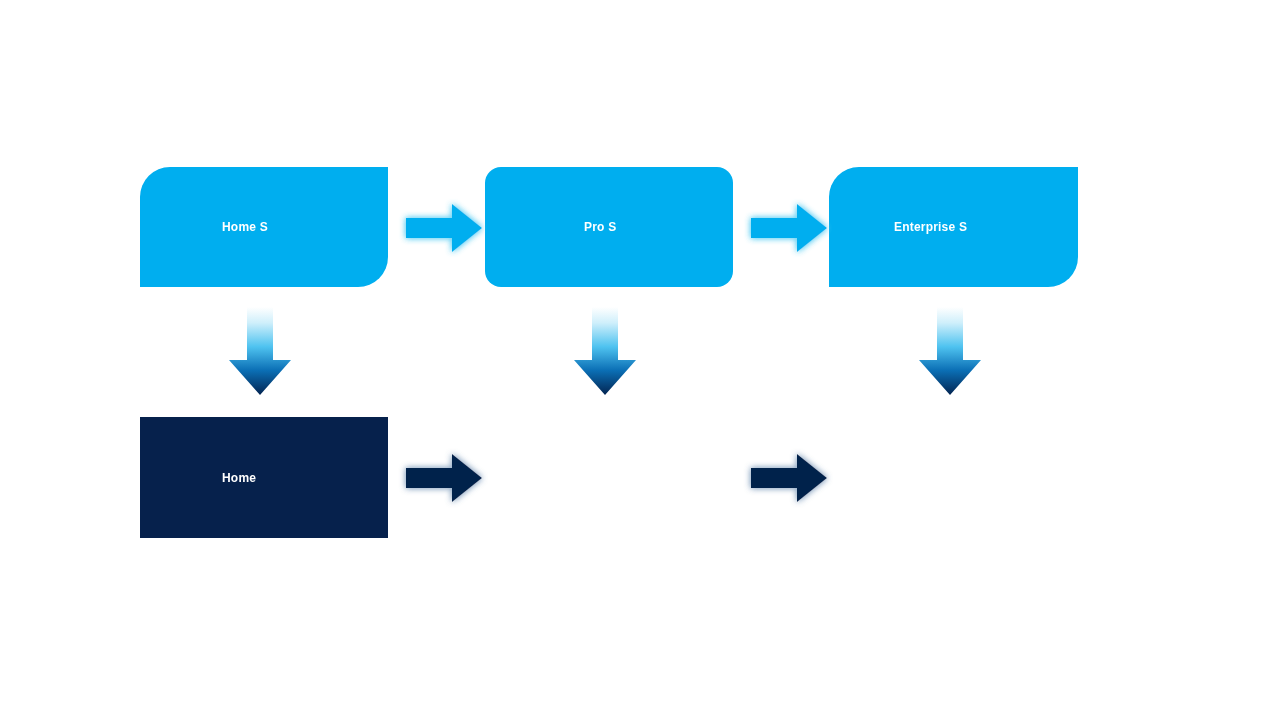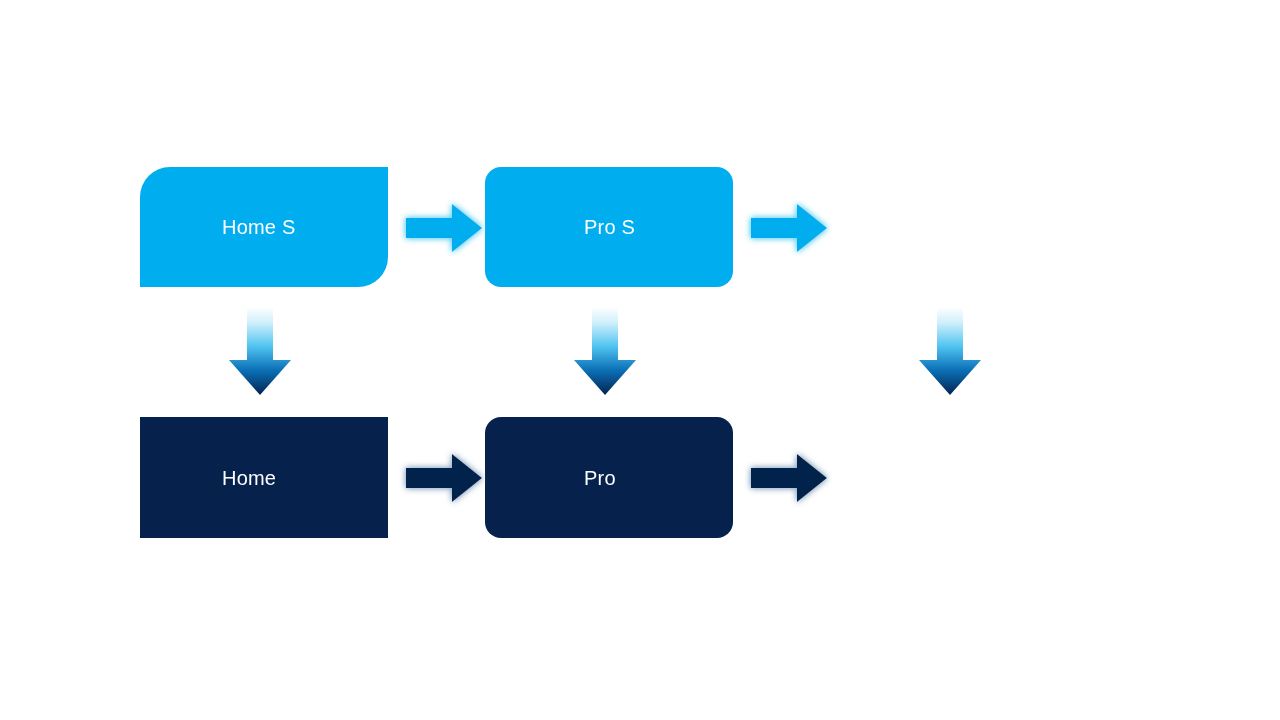--- a/index.html
+++ b/index.html
@@ -18,22 +18,22 @@
 
   
   .node {
     position: absolute;
     display: flex;
     align-items: center;
     box-sizing: border-box;
   }
   .node-label {
     color: #ffffff;
-    font-size: 20px;
-    font-weight: 400;
+    font-size: 12px;
+    font-weight: 700;
     line-height: 1;
     white-space: nowrap;
     letter-spacing: 0.2px;
   }
 
   .node-light {
     background: #00AEEF;
     border-radius: 30px 0 30px 0;
   }
   .node-dark {
@@ -112,20 +112,23 @@
   </svg>
 
   <div class="node node-light row-top col-1">
     <span class="node-label">Home S</span>
   </div>
 
   <div class="node node-light row-top col-2">
     <span class="node-label">Pro S</span>
   </div>
 
+  <div class="node node-light row-top col-3">
+    <span class="node-label">Enterprise S</span>
+  </div>
 
   <div class="arrow arr-right-top-1">
     <svg viewBox="0 0 88 60" width="88" height="60">
       <path d="M6,20 L52,20 L52,6 L82,30 L52,54 L52,40 L6,40 Z" fill="#00AEEF" filter="url(#glowLight)"></path>
     </svg>
   </div>
 
   <div class="arrow arr-right-top-2">
     <svg viewBox="0 0 88 60" width="88" height="60">
       <path d="M6,20 L52,20 L52,6 L82,30 L52,54 L52,40 L6,40 Z" fill="#00AEEF" filter="url(#glowLight)"></path>
@@ -147,23 +150,20 @@
   <div class="arrow arr-down-3">
     <svg viewBox="0 0 70 92" width="70" height="92">
       <path d="M22,2 L48,2 L48,55 L66,55 L35,90 L4,55 L22,55 Z" fill="url(#downGrad)"></path>
     </svg>
   </div>
 
   <div class="node node-dark row-bot col-1">
     <span class="node-label">Home</span>
   </div>
 
-  <div class="node node-dark row-bot col-2">
-    <span class="node-label">Pro</span>
-  </div>
 
 
   <div class="arrow arr-right-bot-1">
     <svg viewBox="0 0 88 60" width="88" height="60">
       <path d="M6,20 L52,20 L52,6 L82,30 L52,54 L52,40 L6,40 Z" fill="#06214C" filter="url(#glowDark)"></path>
     </svg>
   </div>
 
   <div class="arrow arr-right-bot-2">
     <svg viewBox="0 0 88 60" width="88" height="60">

